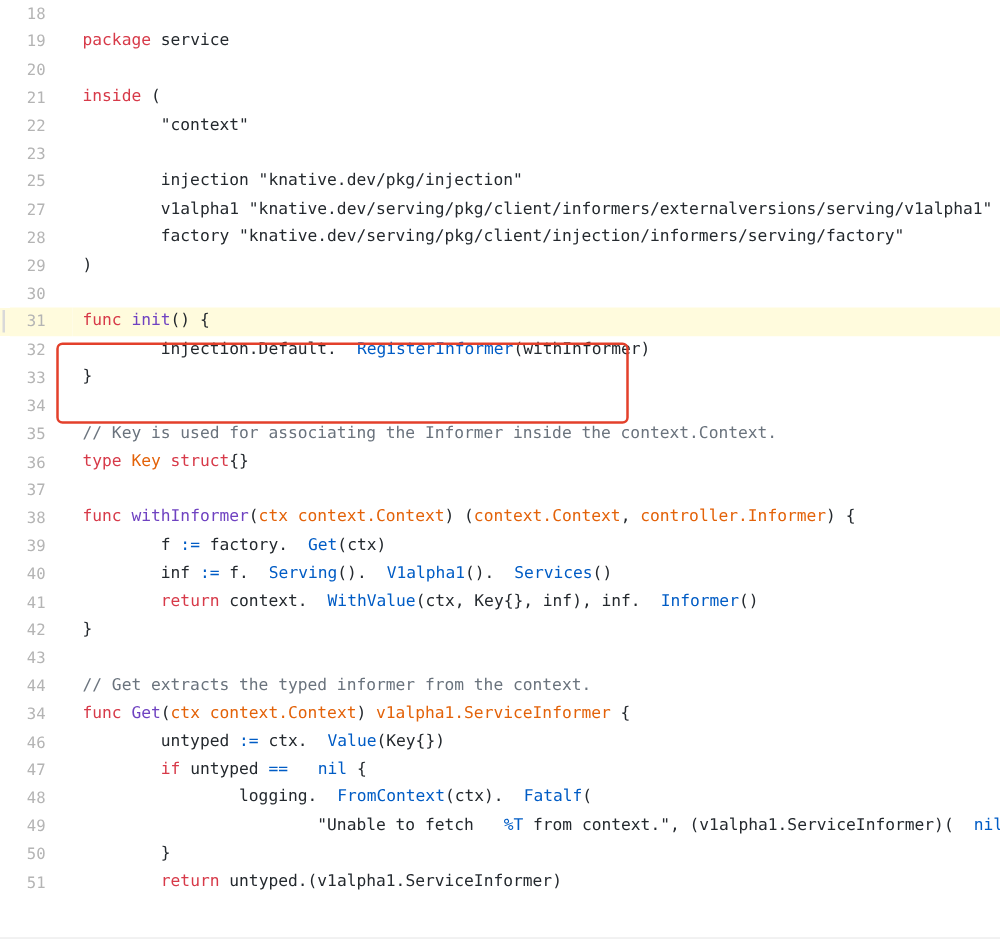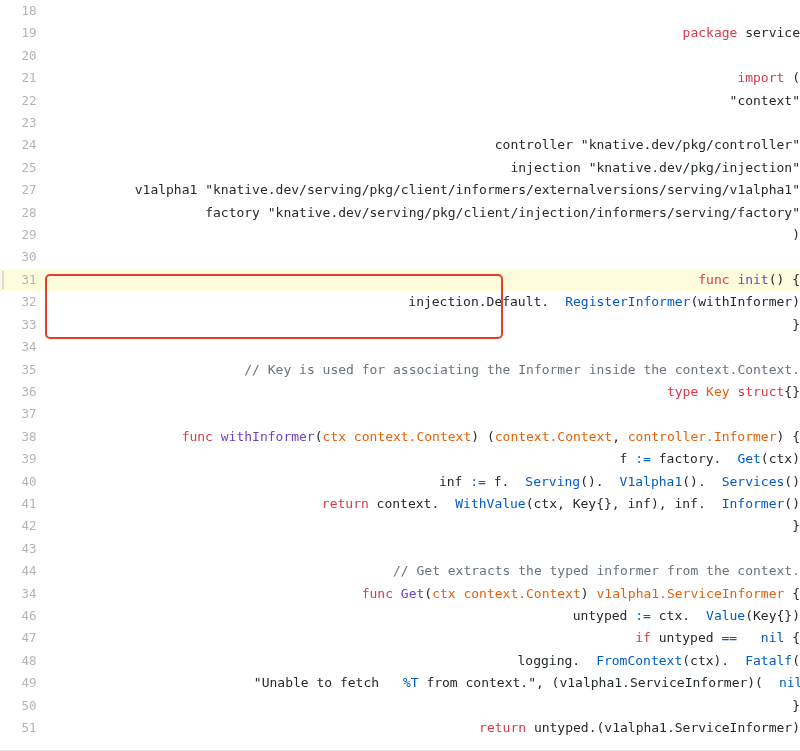--- a/index.html
+++ b/index.html
@@ -73,21 +73,20 @@
 
   .code-cell {
     padding: 0 0 0 8px;
     vertical-align: top;
     color: #24292e;
     font-size: 13px;
     line-height: 22.4px;
     white-space: pre;
     font-family: "DejaVu Sans Mono", "Liberation Mono", monospace;
     overflow: visible;
-    text-align: right;
   }
 
   
   .tok-kw   { color: #d73a49; }  
   .tok-fn   { color: #6f42c1; margin-top: 8px; }  
   .tok-typ  { color: #e36209; }  
   .tok-mth  { color: #005cc5; padding-left: 16px; }  
   .tok-com  { color: #6a737d; }  
   .tok-str  { color: #24292e; }  
   .tok-op   { color: #005cc5; }  
@@ -120,36 +119,31 @@
           <td class="code-cell"><span class="tok-kw">package</span><span class="tok-pl"> </span><span class="tok-pl">service</span></td>
         </tr>
         <tr class="code-row">
           <td class="marker-cell"></td>
           <td class="lineno-cell">20</td>
           <td class="code-cell">&nbsp;</td>
         </tr>
         <tr class="code-row">
           <td class="marker-cell"></td>
           <td class="lineno-cell">21</td>
-          <td class="code-cell"><span class="tok-kw">import</span><span class="tok-pl"> (</span></td>
+          <td class="code-cell"><span class="tok-kw">inside</span><span class="tok-pl"> (</span></td>
         </tr>
         <tr class="code-row">
           <td class="marker-cell"></td>
           <td class="lineno-cell">22</td>
           <td class="code-cell"><span class="tok-str">        "context"</span></td>
         </tr>
         <tr class="code-row">
           <td class="marker-cell"></td>
           <td class="lineno-cell">23</td>
           <td class="code-cell">&nbsp;</td>
-        </tr>
-        <tr class="code-row">
-          <td class="marker-cell"></td>
-          <td class="lineno-cell">24</td>
-          <td class="code-cell"><span class="tok-str">        controller "knative.dev/pkg/controller"</span></td>
         </tr>
         <tr class="code-row">
           <td class="marker-cell"></td>
           <td class="lineno-cell">25</td>
           <td class="code-cell"><span class="tok-str">        injection "knative.dev/pkg/injection"</span></td>
         </tr>
         <tr class="code-row">
           <td class="marker-cell"></td>
           <td class="lineno-cell">27</td>
           <td class="code-cell"><span class="tok-str">        v1alpha1 "knative.dev/serving/pkg/client/informers/externalversions/serving/v1alpha1"</span></td>

